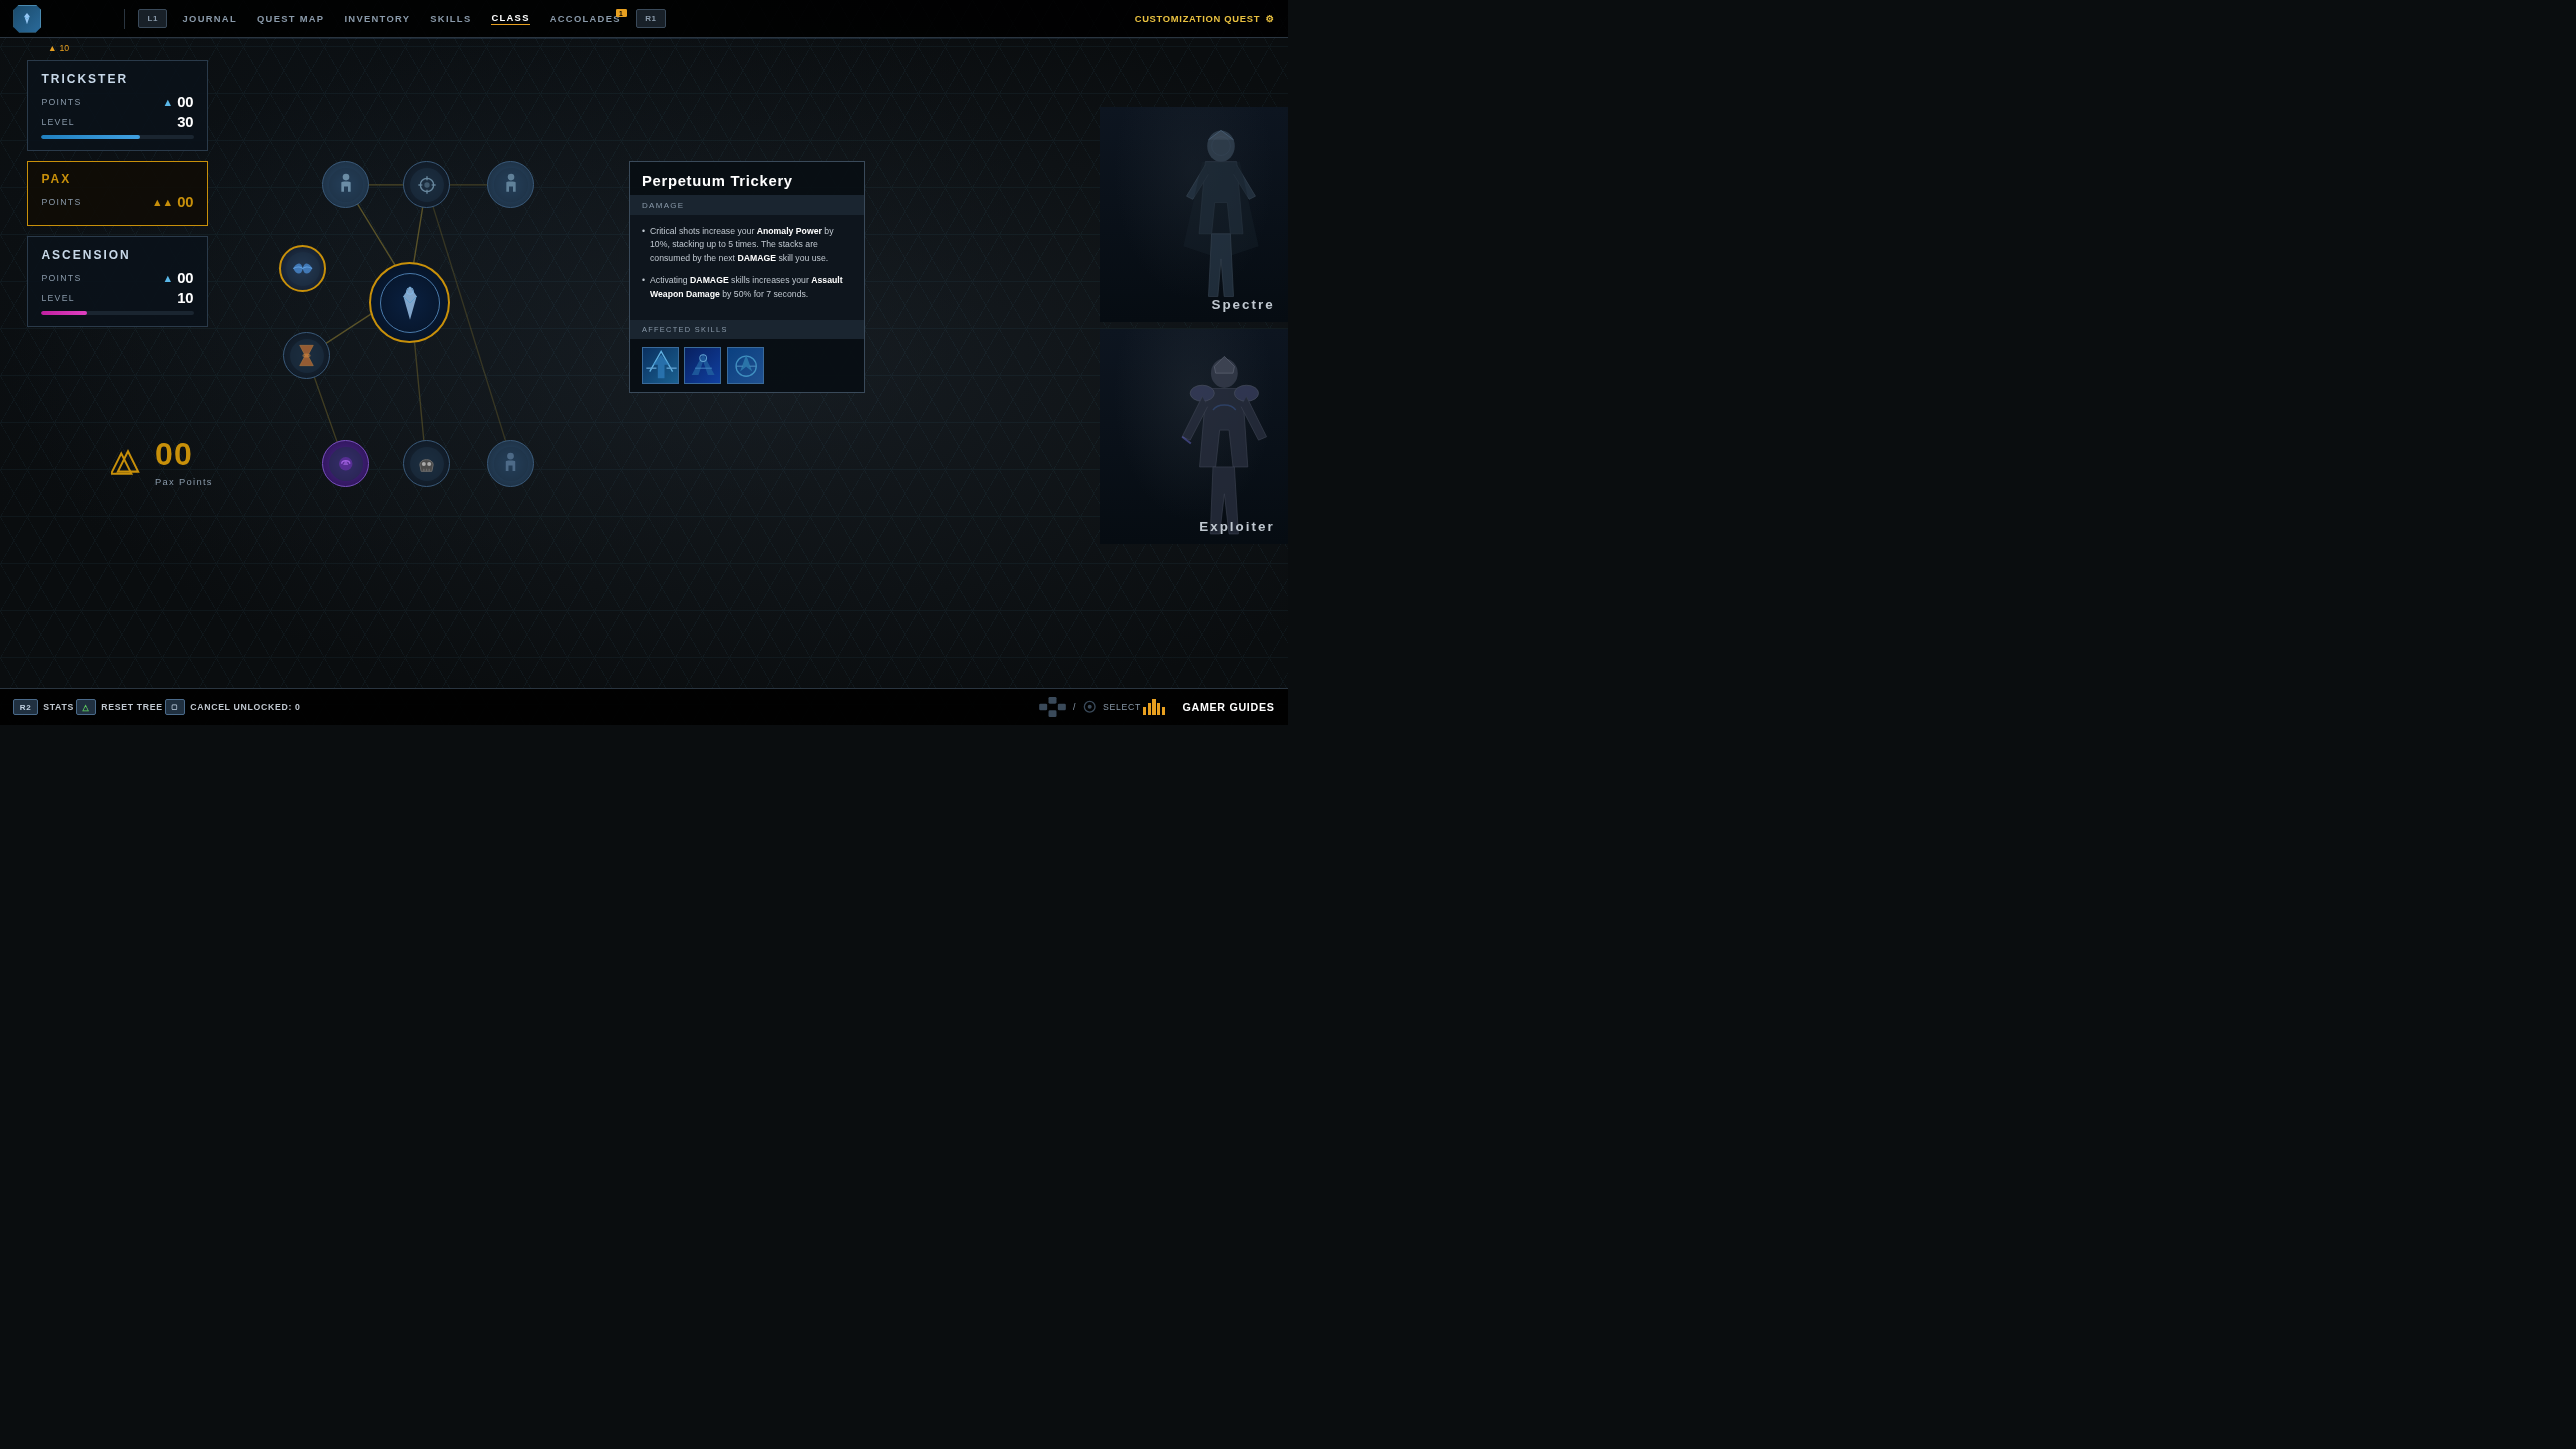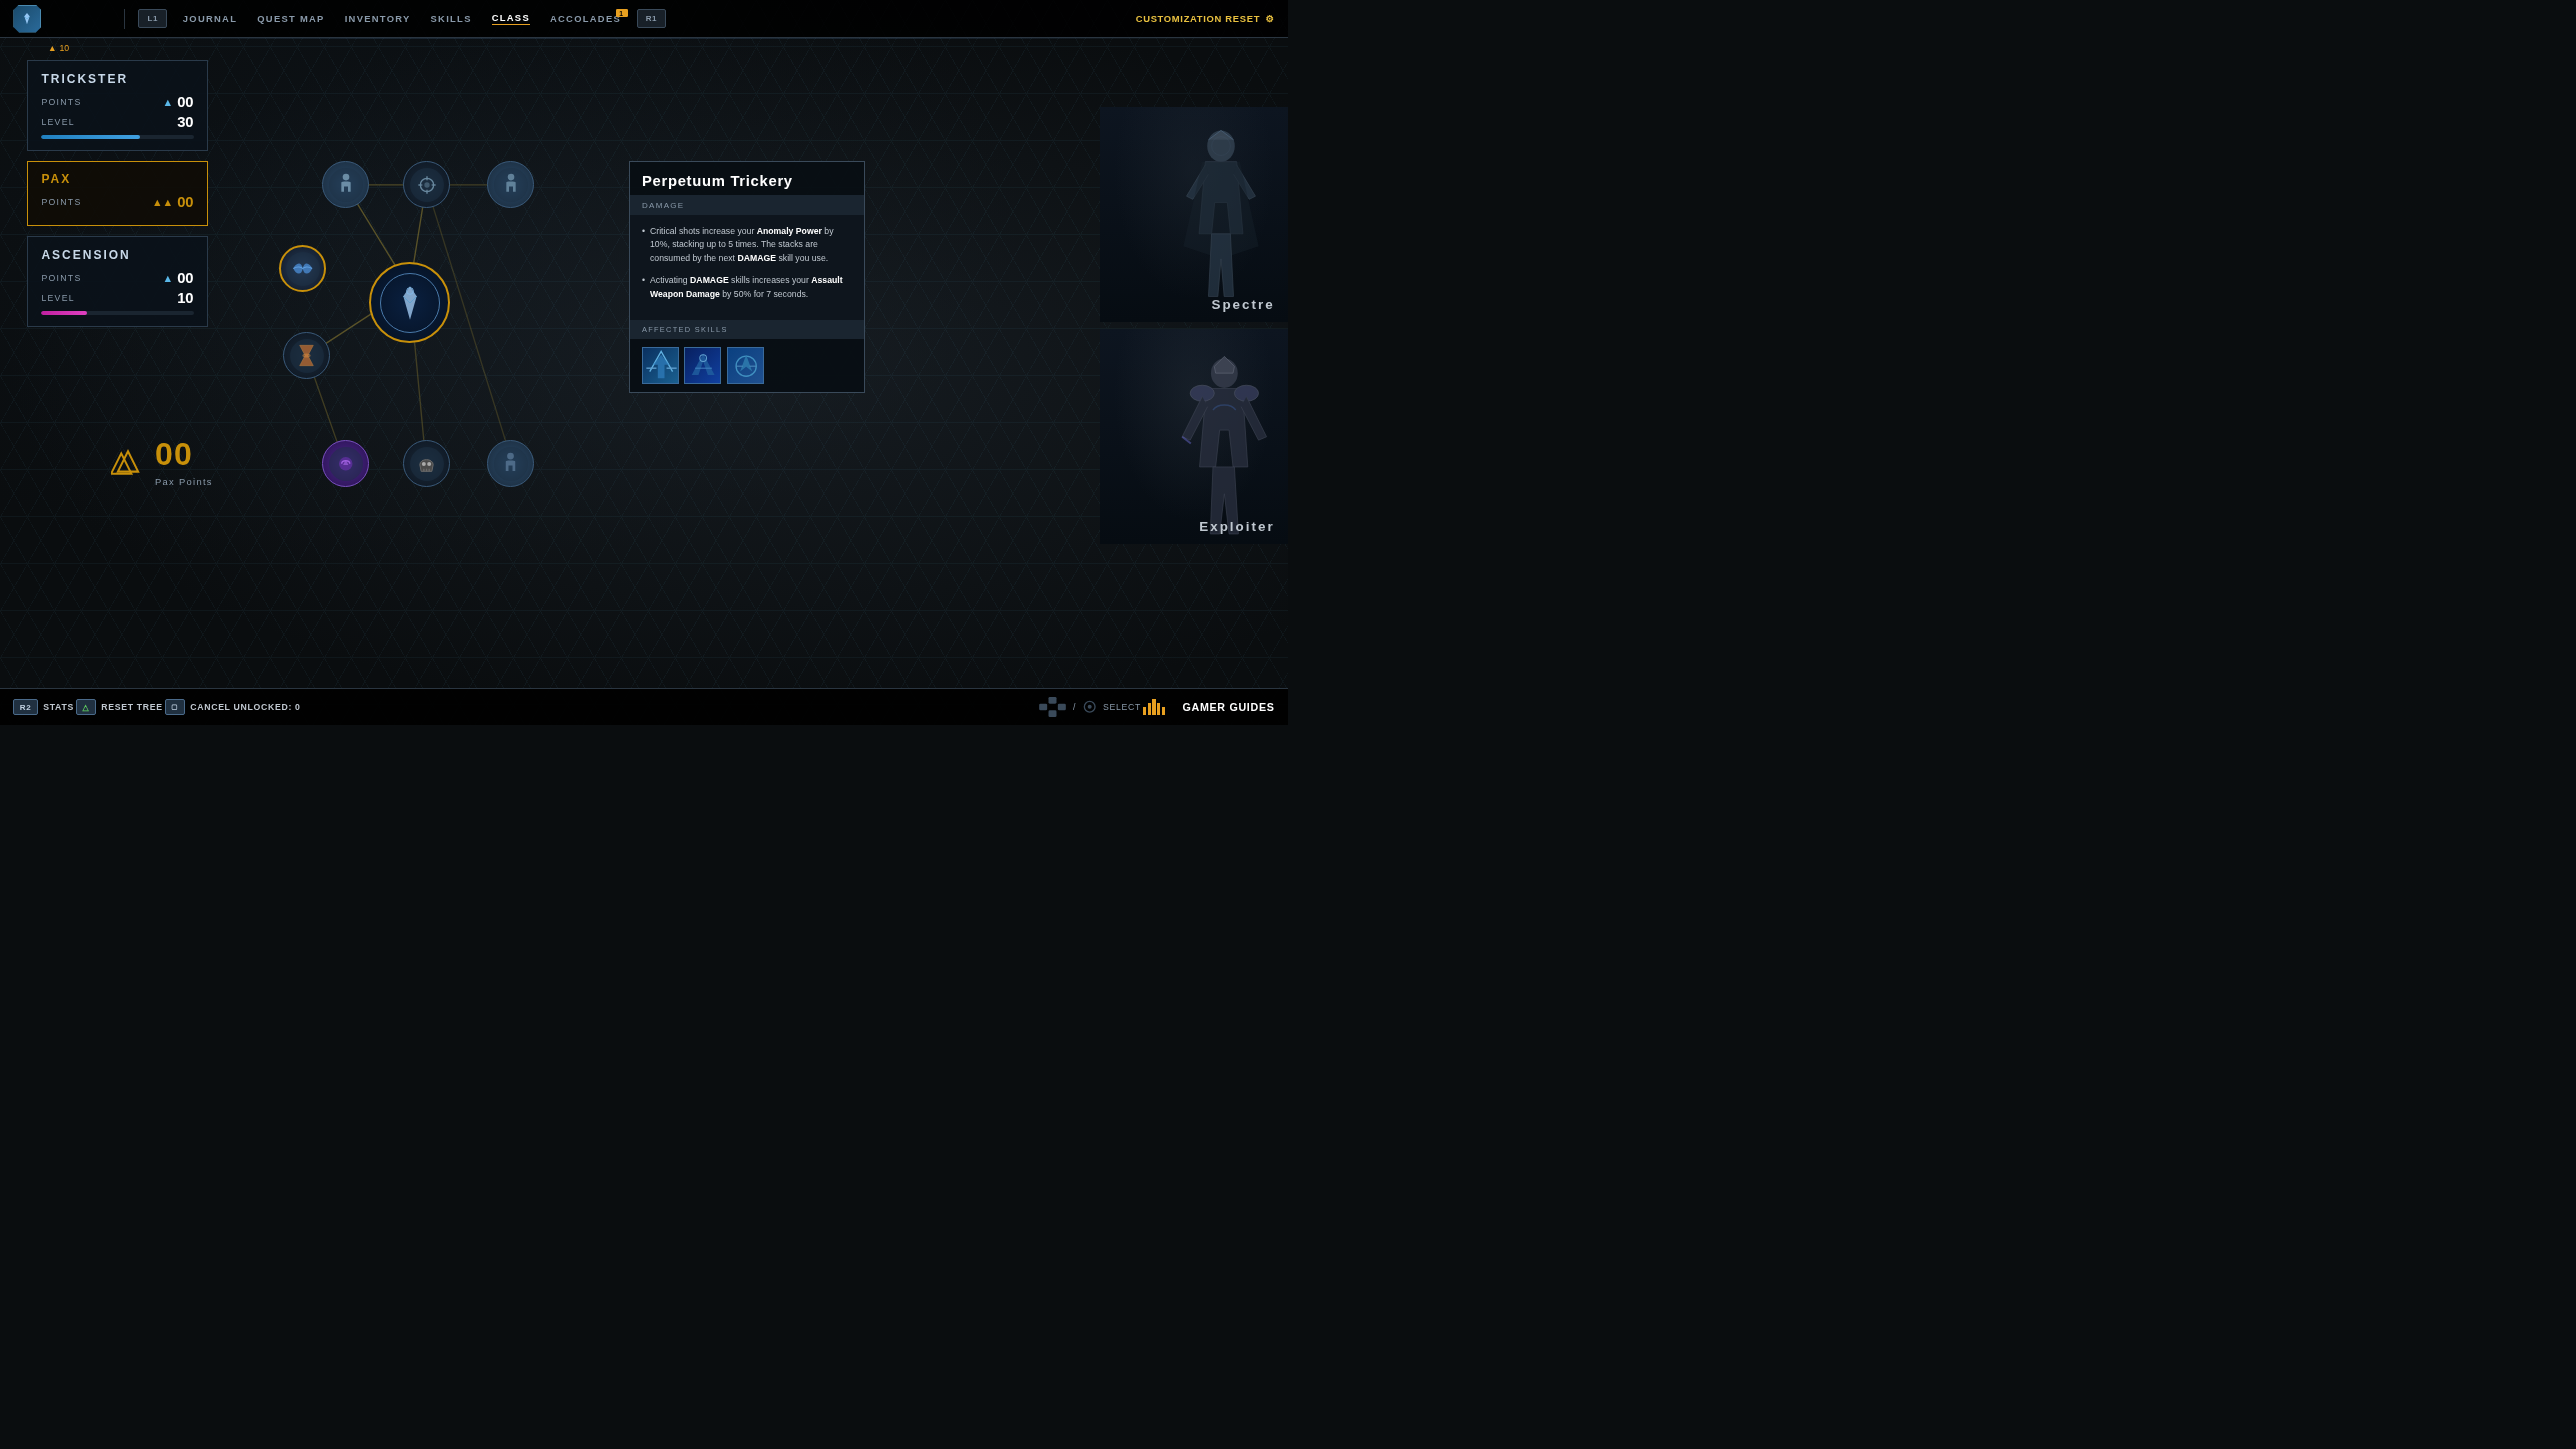--- a/index.html
+++ b/index.html
@@ -648,21 +648,21 @@
       <span>ACCOLADES</span>
       <span class="notif-badge">1</span>
     </span>
   </div>
 
   <div class="nav-button">R1</div>
 
   <div style="flex:1"></div>
 
   <div class="customization-btn">
-    <span>CUSTOMIZATION RESET</span>
+    <span>CUSTOMIZATION QUEST</span>
     <span>⚙</span>
   </div>
 </nav>
 
 <div class="divider-line"></div>
 
 <div class="left-panel">
 
   <div class="stat-card">
     <div class="stat-card-title">TRICKSTER</div>

